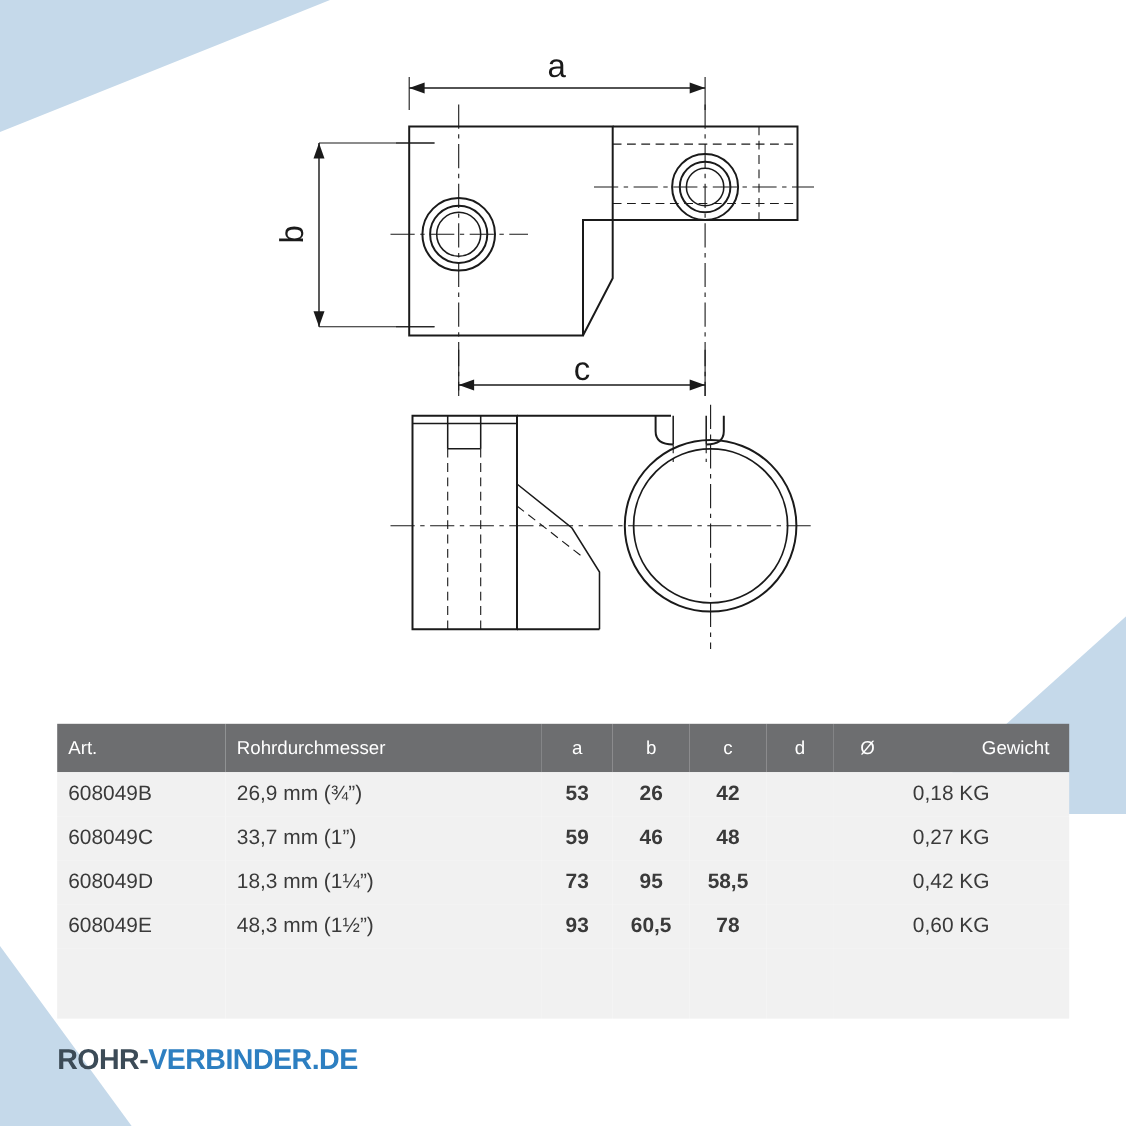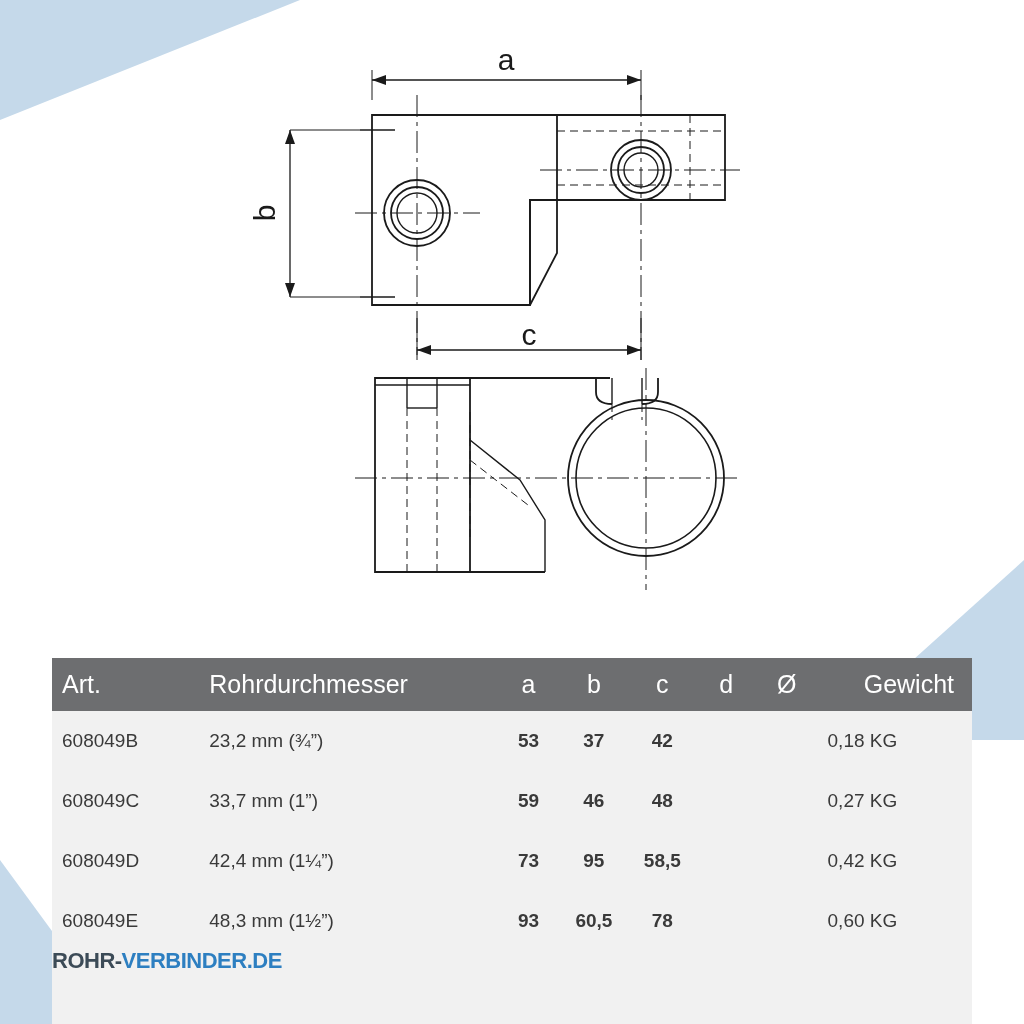--- a/index.html
+++ b/index.html
@@ -57,51 +57,51 @@
   table.spec {
     border-collapse: collapse;
     width: 920px;
     font-size: 19px;
     color: #3a3a3a;
   }
   table.spec thead th {
     background: #6d6e70;
     color: #ffffff;
     font-weight: normal;
-    font-size: 25px;
+    font-size: 17px;
     padding: 12px 10px;
     text-align: left;
     white-space: nowrap;
   }
   table.spec thead th.num { text-align: center; }
   table.spec thead th.right { text-align: right; padding-right: 18px;}
   table.spec tbody td {
     background: #f1f1f1;
-    padding: 19px 10px;
+    padding: 9px 10px;
     white-space: nowrap;
   }
   table.spec tbody td.num { text-align: center; font-weight: bold; }
   table.spec tbody td.right { text-align: left; padding-right: 18px;}
   table.spec tbody tr.filler td { height: 46px; }
 
   .col-art   { width: 160px; }
   .col-dia   { width: 330px; }
   .col-a     { width: 56px; }
   .col-b     { width: 56px; }
   .col-c     { width: 56px; }
   .col-d     { width: 56px; }
   .col-o     { width: 56px; }
   .col-w     { width: 150px; }
 
   
   #logo {
     position: absolute;
     left: 52px;
     top: 948px;
-    font-size: 22px;
+    font-size: 26px;
     font-weight: bold;
     letter-spacing: -0.5px;
   }
   #logo .dark { color: #3c4b57; }
   #logo .blue { color: #2d7fc1; }
 
   .dim-label {
     font-family: "Liberation Sans", sans-serif;
     font-size: 30px;
     fill: #1a1a1a;
@@ -206,41 +206,41 @@
         <th class="col-b num">b</th>
         <th class="col-c num">c</th>
         <th class="col-d num">d</th>
         <th class="col-o num">Ø</th>
         <th class="col-w right">Gewicht</th>
       </tr>
     </thead>
     <tbody>
       <tr>
         <td>608049B</td>
-        <td>23,2 mm (¾”)</td>
+        <td>26,9 mm (¾”)</td>
         <td class="num">53</td>
-        <td class="num">37</td>
+        <td class="num">26</td>
         <td class="num">42</td>
         <td class="num"></td>
         <td class="num"></td>
         <td class="right">0,18 KG</td>
       </tr>
       <tr>
         <td>608049C</td>
         <td>33,7 mm (1”)</td>
         <td class="num">59</td>
         <td class="num">46</td>
         <td class="num">48</td>
         <td class="num"></td>
         <td class="num"></td>
         <td class="right">0,27 KG</td>
       </tr>
       <tr>
         <td>608049D</td>
-        <td>42,4 mm (1¼”)</td>
+        <td>18,3 mm (1¼”)</td>
         <td class="num">73</td>
         <td class="num">95</td>
         <td class="num">58,5</td>
         <td class="num"></td>
         <td class="num"></td>
         <td class="right">0,42 KG</td>
       </tr>
       <tr>
         <td>608049E</td>
         <td>48,3 mm (1½”)</td>

